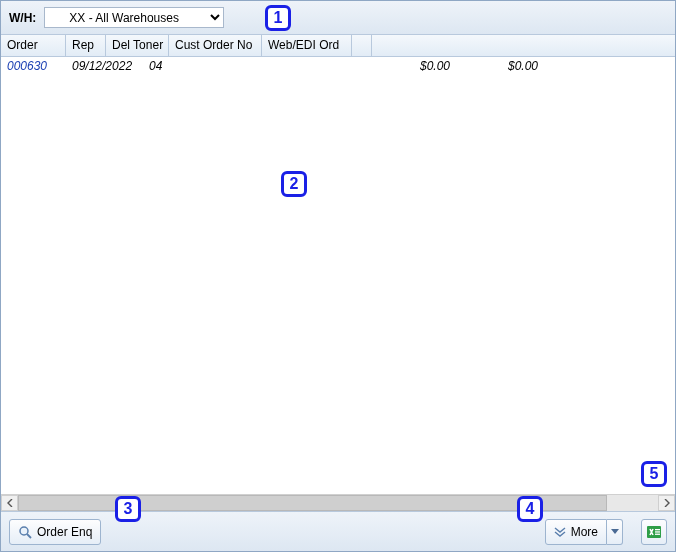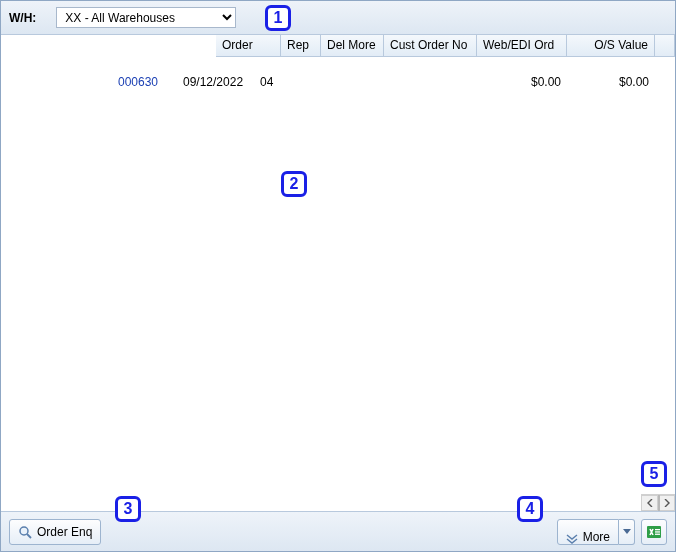--- a/index.html
+++ b/index.html
@@ -18,42 +18,41 @@
     flex-direction: column;
     position: relative;
     background: #fff;
   }
   .top-bar {
     background: linear-gradient(#eef3f9, #dde7f2);
     border-bottom: 1px solid #b8c9dd;
     padding: 5px 8px;
     display: flex;
     align-items: center;
-    gap: 20px;
+    gap: 8px;
     height: 34px;
   }
   .top-bar label {
     font-weight: bold;
     font-size: 12px;
   }
   .wh-select {
     font-size: 12px;
     height: 21px;
     width: 180px;
     border: 1px solid #a8b8cc;
     background: #fff;
-    padding: 1px 4px;
+    padding: 1px 20px;
   }
   .table-container {
     flex: 1;
     overflow: hidden;
     display: flex;
     flex-direction: column;
     position: relative;
-    align-items: flex-end;
   }
   .grid-header {
     display: flex;
     background: linear-gradient(#f4f8fc, #e2ecf6);
     border-bottom: 1px solid #b8c9dd;
     height: 22px;
   }
   .grid-header .col {
     border-right: 1px solid #b8c9dd;
     padding: 3px 6px;
@@ -65,24 +64,25 @@
     flex: 1;
     background: #fff;
     position: relative;
   }
   .grid-row {
     display: flex;
     height: 20px;
     border-bottom: 1px solid transparent;
   }
   .grid-row .cell {
-    padding: 18px 6px;
+    padding: 2px 6px;
     font-size: 12px;
     white-space: nowrap;
     overflow: hidden;
+    font-style: italic;
   }
   .c-order { width: 65px; }
   .c-date { width: 77px; }
   .c-rep { width: 40px; }
   .c-del { width: 63px; }
   .c-cust { width: 93px; }
   .c-web { width: 90px; }
   .c-val { width: 120px; text-align: right; }
   .c-os { width: 88px; text-align: right; }
   .c-x { width: 20px; }
@@ -119,37 +119,37 @@
     background: #cfcfcf;
     border: 1px solid #b8b8b8;
   }
   .bottom-bar {
     height: 40px;
     background: linear-gradient(#eef3f9, #dde7f2);
     border-top: 1px solid #b8c9dd;
     display: flex;
     align-items: center;
     padding: 0 8px;
-    gap: 6px;
+    gap: 18px;
   }
   .btn {
     height: 26px;
     border: 1px solid #9db4cf;
     background: linear-gradient(#fdfdfe, #e6eef7);
     border-radius: 3px;
     display: inline-flex;
     align-items: center;
     padding: 0 8px;
     gap: 5px;
     font-size: 12px;
     cursor: pointer;
   }
   .spacer { flex: 1; }
   .more-group { display: flex; }
-  .more-group .btn { border-radius: 3px 0 0 3px; align-items: flex-end; }
+  .more-group .btn { border-radius: 3px 0 0 3px; }
   .more-group .dd {
     height: 26px;
     width: 16px;
     border: 1px solid #9db4cf;
     border-left: none;
     background: linear-gradient(#fdfdfe, #e6eef7);
     border-radius: 0 3px 3px 0;
     display: flex;
     align-items: center;
     justify-content: center;
@@ -193,24 +193,23 @@
     <label>W/H:</label>
     <select class="wh-select">
       <option>XX - All Warehouses</option>
     </select>
   </div>
 
   <div class="table-container">
     <div class="grid-header">
       <div class="col c-order">Order</div>
       <div class="col c-rep">Rep</div>
-      <div class="col c-del">Del More</div>
+      <div class="col c-del">Del Toner</div>
       <div class="col c-cust">Cust Order No</div>
       <div class="col c-web">Web/EDI Ord</div>
-      <div class="col c-os">O/S Value</div>
       <div class="col c-x"></div>
     </div>
     <div class="grid-body">
       <div class="grid-row">
         <div class="cell c-order link">000630</div>
         <div class="cell c-date">09/12/2022</div>
         <div class="cell c-rep">04</div>
         <div class="cell c-del"></div>
         <div class="cell c-web"></div>
         <div class="cell c-val">$0.00</div>

